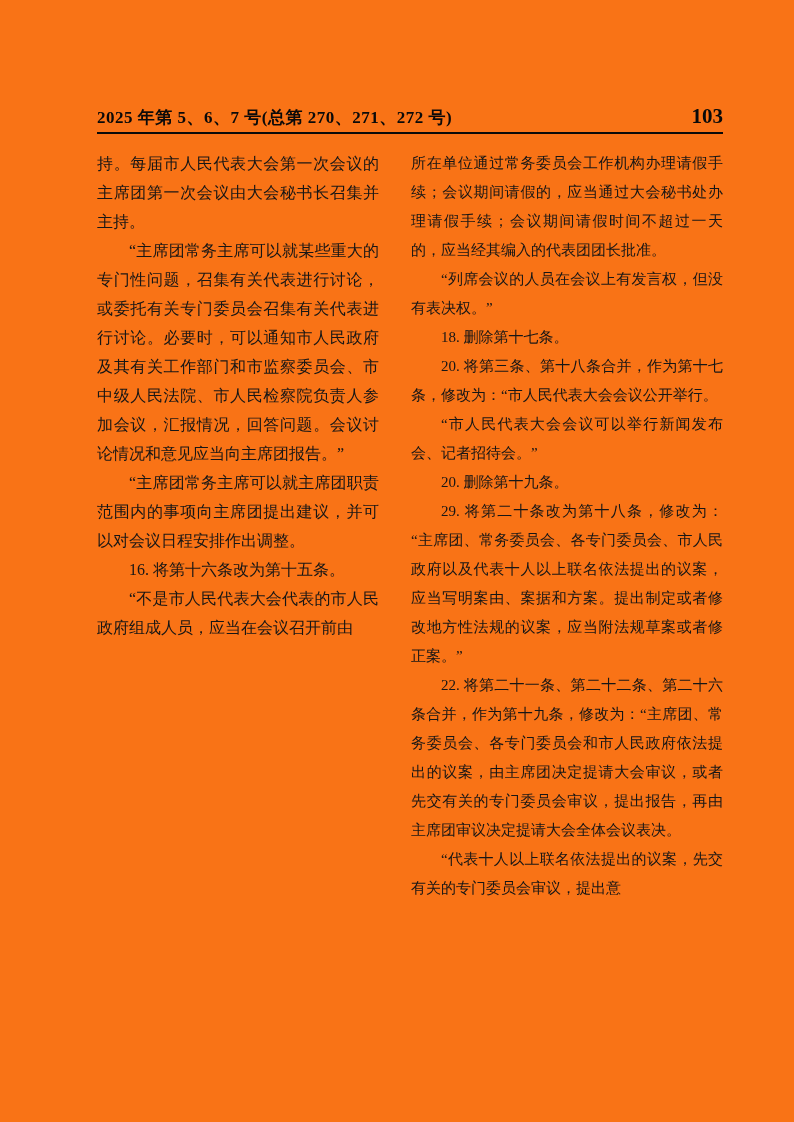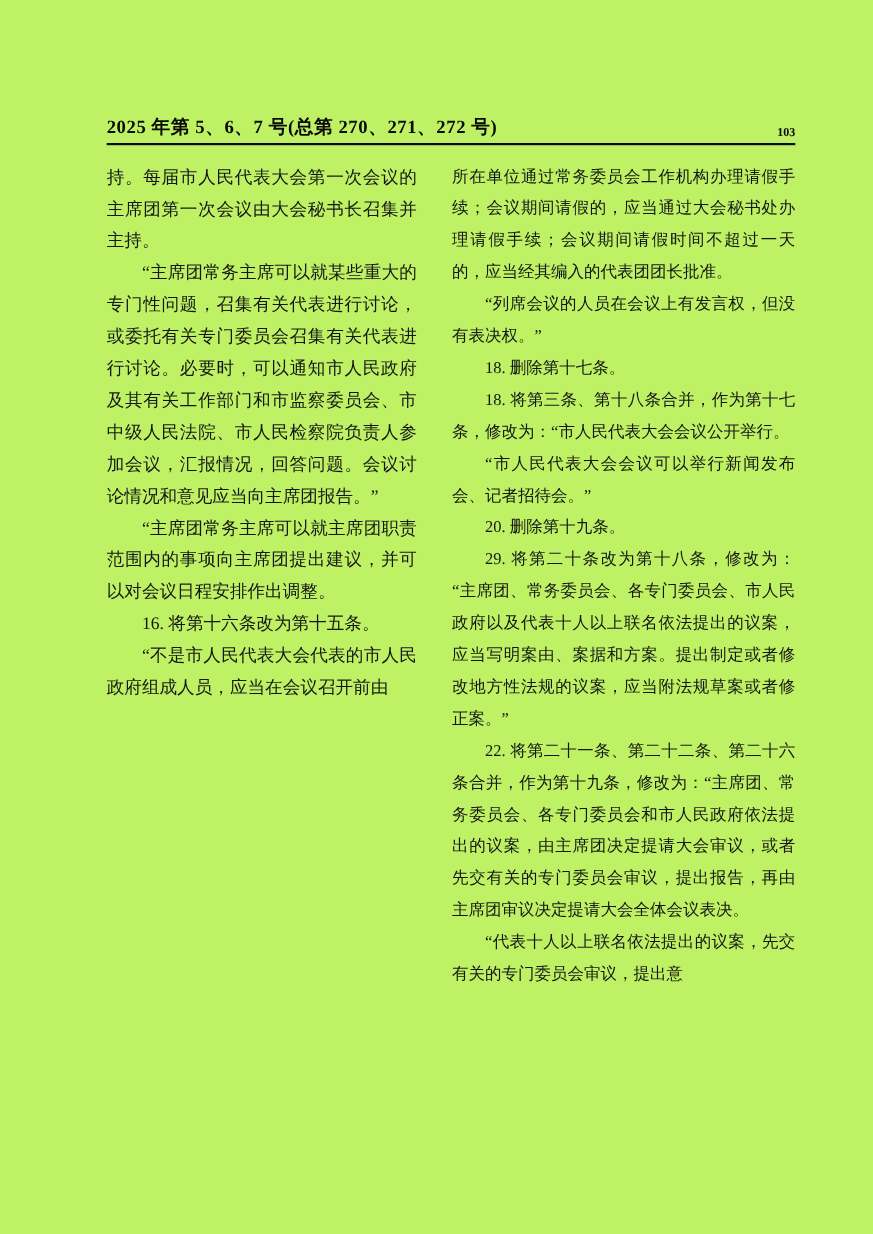--- a/index.html
+++ b/index.html
@@ -5,42 +5,42 @@
   html, body {
     margin: 0;
     padding: 0;
     background: #ffffff;
   }
   .page {
     position: relative;
     width: 794px;
     height: 1122px;
     box-sizing: border-box;
-    background: #bef264;
+    background: #f97316;
     padding: 104px 71px 0 97px;
     font-family: "Liberation Serif", "DejaVu Serif", serif;
     color: #161616;
     overflow: hidden;
   }
   .page-header {
     display: flex;
     justify-content: space-between;
     align-items: flex-end;
     font-weight: 700;
     color: #0a0a0a;
     border-bottom: 2px solid #0a0a0a;
     padding-bottom: 3px;
   }
   .issue-info {
     font-size: 17px;
     letter-spacing: 0.5px;
     white-space: nowrap;
   }
   .page-number {
-    font-size: 11px;
+    font-size: 21px;
   }
   .columns {
     display: flex;
     margin-top: 15px;
   }
   .col {
     text-align: justify;
     text-justify: inter-character;
   }
   .col p {
@@ -80,21 +80,21 @@
       <p>“主席团常务主席可以就某些重大的专门性问题，召集有关代表进行讨论，或委托有关专门委员会召集有关代表进行讨论。必要时，可以通知市人民政府及其有关工作部门和市监察委员会、市中级人民法院、市人民检察院负责人参加会议，汇报情况，回答问题。会议讨论情况和意见应当向主席团报告。”</p>
       <p>“主席团常务主席可以就主席团职责范围内的事项向主席团提出建议，并可以对会议日程安排作出调整。</p>
       <p>16. 将第十六条改为第十五条。</p>
       <p>“不是市人民代表大会代表的市人民政府组成人员，应当在会议召开前由</p>
     </section>
 
     <section class="col col-right">
       <p class="continuation">所在单位通过常务委员会工作机构办理请假手续；会议期间请假的，应当通过大会秘书处办理请假手续；会议期间请假时间不超过一天的，应当经其编入的代表团团长批准。</p>
       <p>“列席会议的人员在会议上有发言权，但没有表决权。”</p>
       <p>18. 删除第十七条。</p>
-      <p>18. 将第三条、第十八条合并，作为第十七条，修改为：“市人民代表大会会议公开举行。</p>
+      <p>20. 将第三条、第十八条合并，作为第十七条，修改为：“市人民代表大会会议公开举行。</p>
       <p>“市人民代表大会会议可以举行新闻发布会、记者招待会。”</p>
       <p>20. 删除第十九条。</p>
       <p>29. 将第二十条改为第十八条，修改为：“主席团、常务委员会、各专门委员会、市人民政府以及代表十人以上联名依法提出的议案，应当写明案由、案据和方案。提出制定或者修改地方性法规的议案，应当附法规草案或者修正案。”</p>
       <p>22. 将第二十一条、第二十二条、第二十六条合并，作为第十九条，修改为：“主席团、常务委员会、各专门委员会和市人民政府依法提出的议案，由主席团决定提请大会审议，或者先交有关的专门委员会审议，提出报告，再由主席团审议决定提请大会全体会议表决。</p>
       <p>“代表十人以上联名依法提出的议案，先交有关的专门委员会审议，提出意</p>
     </section>
 
   </main>
 
 </div>

